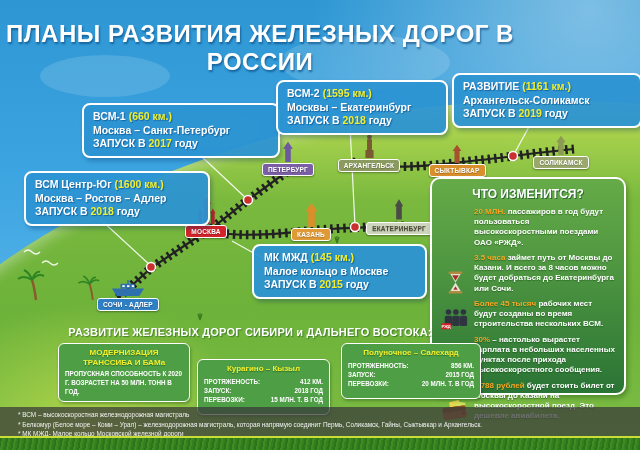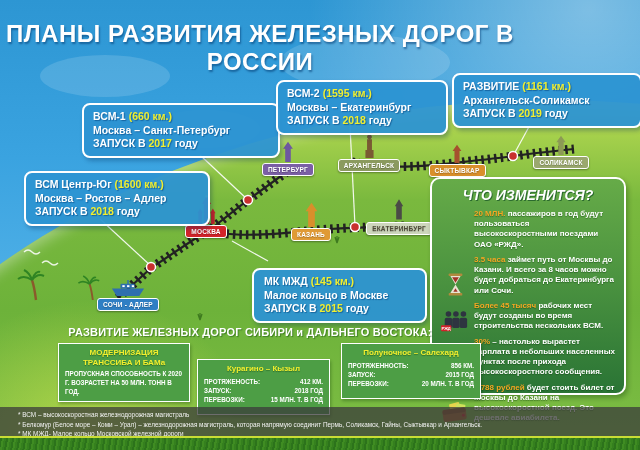--- a/index.html
+++ b/index.html
@@ -31,33 +31,33 @@
          border:2px solid #fff;border-radius:8px;padding:5px 9px;
          box-shadow:2px 3px 4px rgba(0,40,90,.3);
          color:#fff;font-size:10.5px;font-weight:bold;line-height:1.3;
          text-shadow:1px 1px 1px rgba(0,60,120,.55);}
   .hl{color:#f0ee2f;}
   
   .panel{position:absolute;left:430px;top:177px;width:196px;height:218px;z-index:5;box-sizing:border-box;
          background:linear-gradient(180deg,#66ab48 0%,#4c9440 45%,#2a7435 100%);
          border:2px solid #fff;border-radius:10px;padding:7px 9px 5px 9px;
          box-shadow:2px 3px 5px rgba(0,40,0,.3);}
-  .panel-title{font-size:14px;font-weight:bold;color:#fff;text-align:center;margin:1px 0 6px 0;
-         text-shadow:1px 1px 0 #2b6a2e;font-style:italic;}
+  .panel-title{font-size:12px;font-weight:bold;color:#fff;text-align:center;margin:1px 0 6px 0;
+         text-shadow:1px 1px 0 #2b6a2e;}
   .p-item{display:flex;gap:5px;margin-bottom:5px;align-items:flex-end;}
   .p-icon{width:28px;flex:0 0 28px;display:flex;justify-content:center;align-items:center;}
   .p-text{font-size:8px;font-weight:bold;color:#fff;line-height:1.28;
          text-shadow:0 1px 1px rgba(0,50,0,.4);}
   .p-hl{color:#f5a623;}
   
   .sib-heading{position:absolute;left:30px;top:326px;width:440px;z-index:5;text-align:center;
          font-size:11px;font-weight:bold;color:#fff;letter-spacing:.2px;
          text-shadow:1px 1px 1px rgba(0,60,0,.45);}
   .sib-box{position:absolute;top:343px;z-index:5;box-sizing:border-box;min-height:56px;
-         background:#4d9e45;border:1.5px solid #fff;border-radius:0;padding:4px 6px;
+         background:#4d9e45;border:1.5px solid #fff;border-radius:6px;padding:4px 6px;
          box-shadow:1px 2px 3px rgba(0,40,0,.3);}
   .sib-title{font-size:8px;font-weight:bold;color:#f3ef2e;text-align:center;line-height:1.2;margin-bottom:3px;
          text-shadow:0 1px 1px rgba(0,50,0,.4);}
   .sib-body{font-size:6.3px;font-weight:bold;color:#fff;line-height:1.4;}
   .sib-row{display:flex;justify-content:space-between;font-size:6.3px;font-weight:bold;color:#fff;line-height:1.5;}
   
   .footband{position:absolute;left:0;top:407px;width:640px;height:31px;z-index:6;box-sizing:border-box;
          background:rgba(58,58,58,.74);padding:3px 18px;}
   .fnote{font-size:6.4px;color:#f2f2f2;line-height:1.5;white-space:nowrap;}
   .grass{position:absolute;left:0;top:436px;width:640px;height:14px;z-index:7;
@@ -240,21 +240,21 @@
       <span class="hl">(1600 км.)</span>
     </div>
     <div>Москва – Ростов – Адлер</div>
     <div>
       <span>ЗАПУСК В</span>
       <span class="hl">2018</span>
       <span>году</span>
     </div>
   </div>
 
-  <div class="callout" style="left:252px;top:268px;width:152px;padding-left:10px;">
+  <div class="callout" style="left:252px;top:244px;width:152px;padding-left:10px;">
     <div>
       <span>МК МЖД</span>
       <span class="hl">(145 км.)</span>
     </div>
     <div>Малое кольцо в Москве</div>
     <div>
       <span>ЗАПУСК В</span>
       <span class="hl">2015</span>
       <span>году</span>
     </div>

